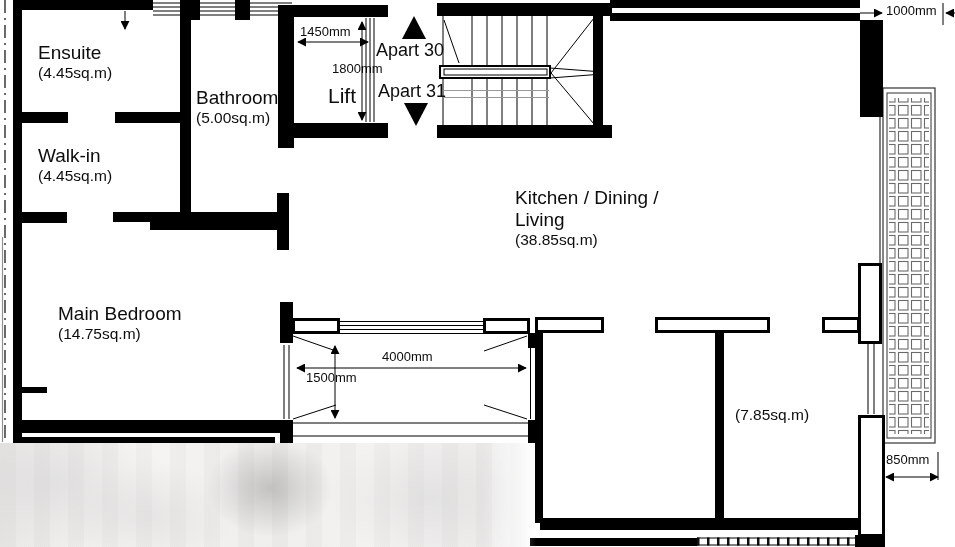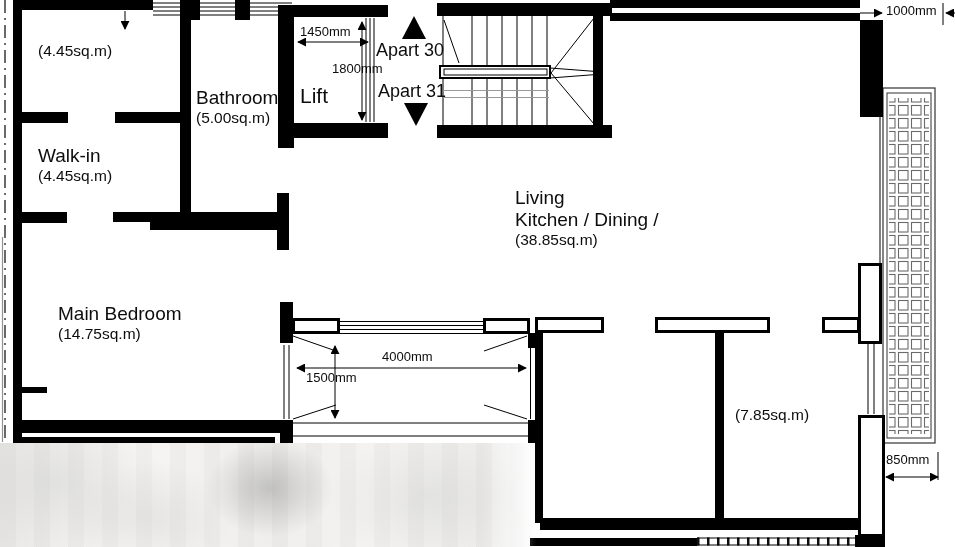--- a/index.html
+++ b/index.html
@@ -154,36 +154,37 @@
 
   <div class="wo" style="left:292px;top:318px;width:48px;height:16px"></div>
   <div class="wo" style="left:483px;top:318px;width:47px;height:16px"></div>
   <div class="wo" style="left:655px;top:317px;width:115px;height:16px"></div>
   <div class="wo" style="left:535px;top:317px;width:69px;height:16px"></div>
   <div class="wo" style="left:822px;top:317px;width:38px;height:16px"></div>
   <div class="wo" style="left:858px;top:263px;width:24px;height:81px"></div>
   <div class="wo" style="left:858px;top:415px;width:27px;height:122px"></div>
 
   <div class="lbl" style="left:38px;top:42px;width:125px">
+    <div class="room-name">Ensuite</div>
     <div class="room-area">(4.45sq.m)</div>
   </div>
   <div class="lbl" style="left:38px;top:145px;width:125px">
     <div class="room-name">Walk-in</div>
     <div class="room-area">(4.45sq.m)</div>
   </div>
   <div class="lbl" style="left:196px;top:87px;width:102px">
     <div class="room-name">Bathroom</div>
     <div class="room-area">(5.00sq.m)</div>
   </div>
-  <div class="lbl lift-name" style="left:300px;top:84px;width:48px;text-align:left">
+  <div class="lbl lift-name" style="left:308px;top:84px;width:48px;text-align:right">
     <span>Lift</span>
   </div>
   <div class="lbl" style="left:515px;top:187px;width:195px">
+    <div class="room-name">Kitchen / Dining /</div>
     <div class="room-name">Living</div>
-    <div class="room-name">Kitchen / Dining /</div>
     <div class="room-area">(38.85sq.m)</div>
   </div>
   <div class="lbl" style="left:58px;top:303px;width:185px">
     <div class="room-name">Main Bedroom</div>
     <div class="room-area">(14.75sq.m)</div>
   </div>
   <div class="lbl" style="left:565px;top:406px;width:125px">
   </div>
   <div class="lbl" style="left:735px;top:406px;width:125px">
     <div class="room-area">(7.85sq.m)</div>

